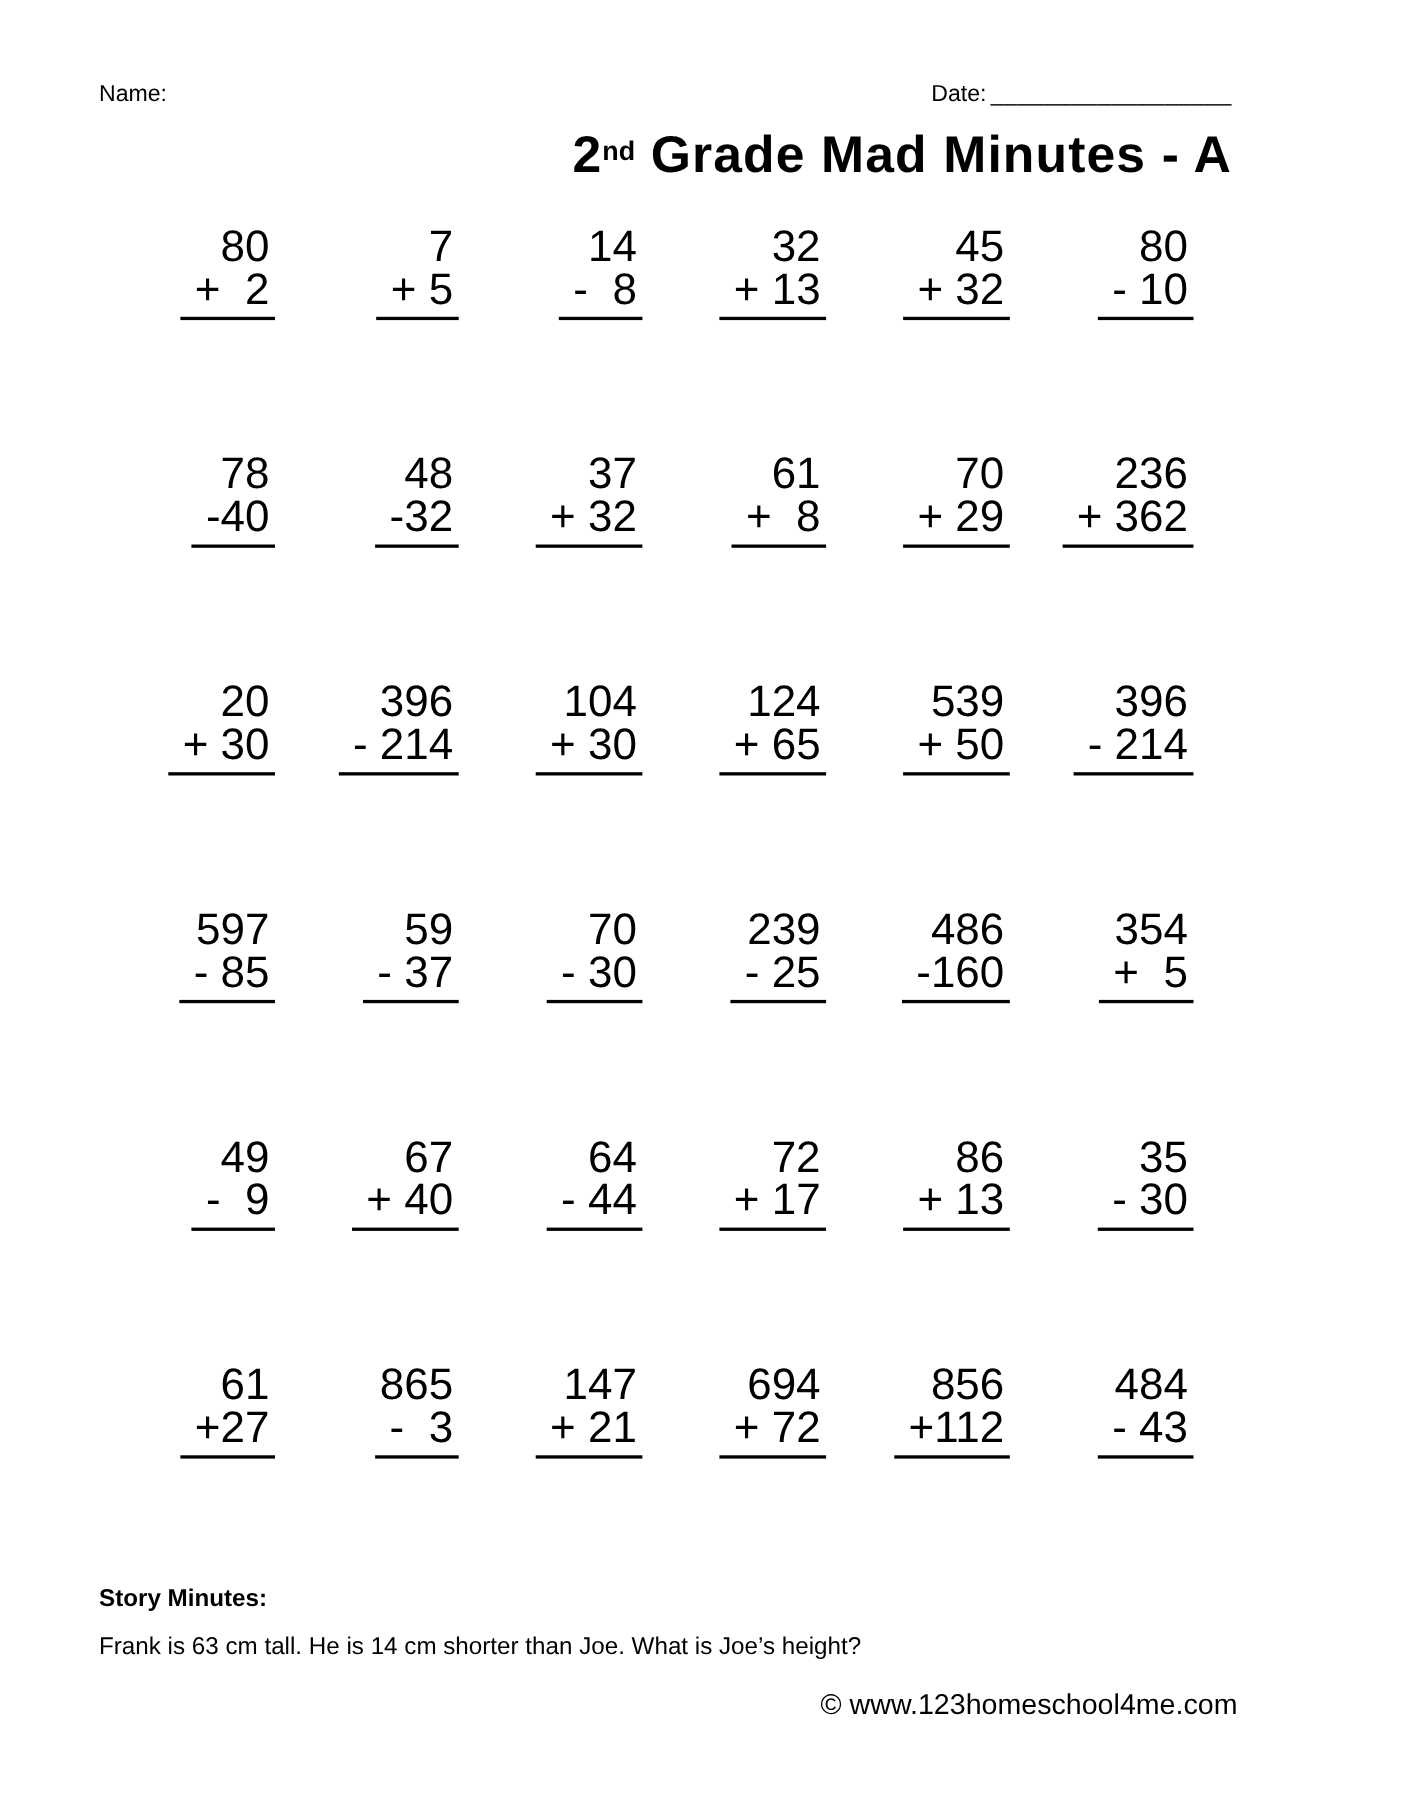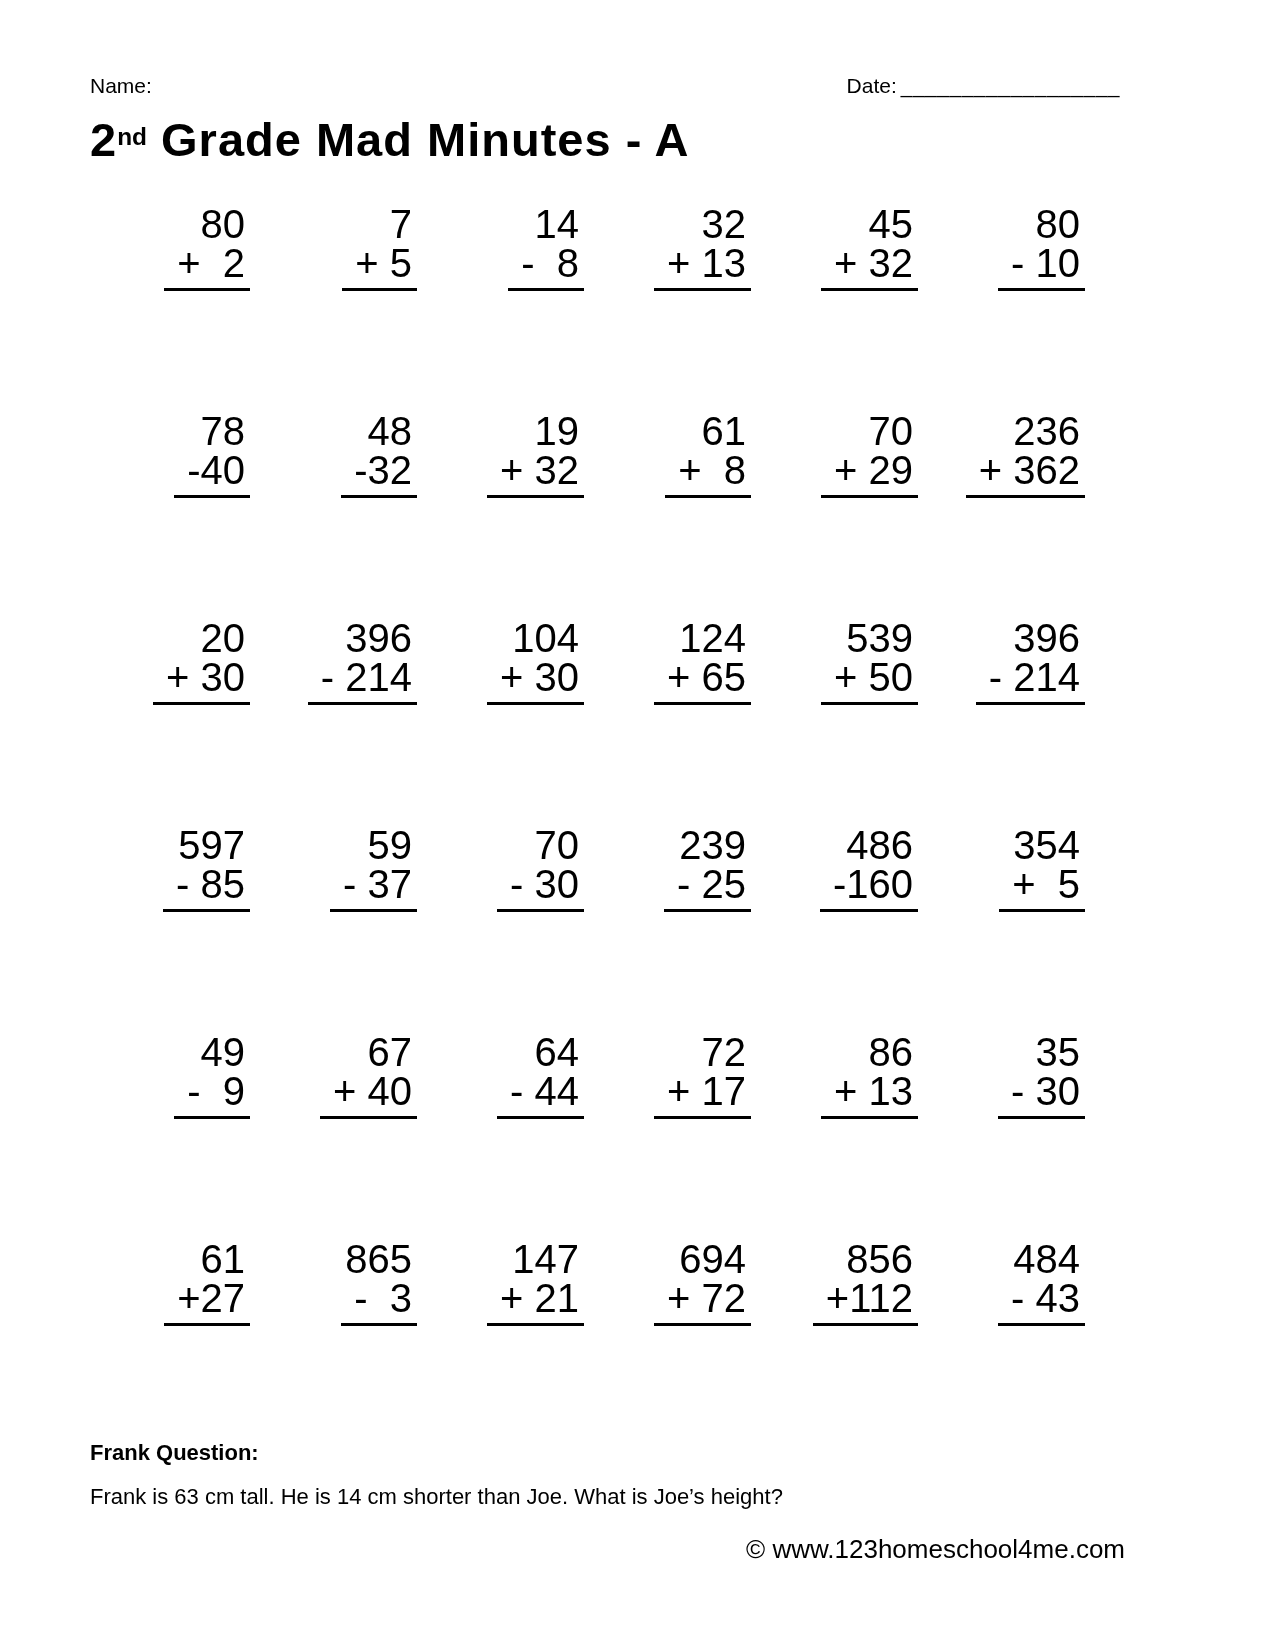--- a/index.html
+++ b/index.html
@@ -44,21 +44,21 @@
   .field .line {
     letter-spacing: 0.5px;
   }
 
   
   .title {
     position: absolute;
     top: 112px;
     left: 90px;
     right: 155px;
-    text-align: left;
+    text-align: right;
     font-size: 47px;
     line-height: 56px;
     font-weight: bold;
     letter-spacing: 1px;
   }
   .title .sup {
     font-size: 0.52em;
     position: relative;
     top: -0.45em;
     letter-spacing: 0;
@@ -166,21 +166,21 @@
       <div class="top">78</div>
       <div class="bottom">-40</div>
     </div>
 
     <div class="problem">
       <div class="top">48</div>
       <div class="bottom">-32</div>
     </div>
 
     <div class="problem">
-      <div class="top">19</div>
+      <div class="top">37</div>
       <div class="bottom">+ 32</div>
     </div>
 
     <div class="problem">
       <div class="top">61</div>
       <div class="bottom">+  8</div>
     </div>
 
     <div class="problem">
       <div class="top">70</div>
@@ -307,19 +307,19 @@
       <div class="bottom">+112</div>
     </div>
 
     <div class="problem">
       <div class="top">484</div>
       <div class="bottom">- 43</div>
     </div>
   </div>
 
   <div class="story">
-    <div class="story-label">Frank Question:</div>
+    <div class="story-label">Story Minutes:</div>
     <div class="story-text">Frank is 63 cm tall. He is 14 cm shorter than Joe. What is Joe’s height?</div>
   </div>
 
   <div class="footer">© www.123homeschool4me.com</div>
 
 </div>
 
 </body></html>

